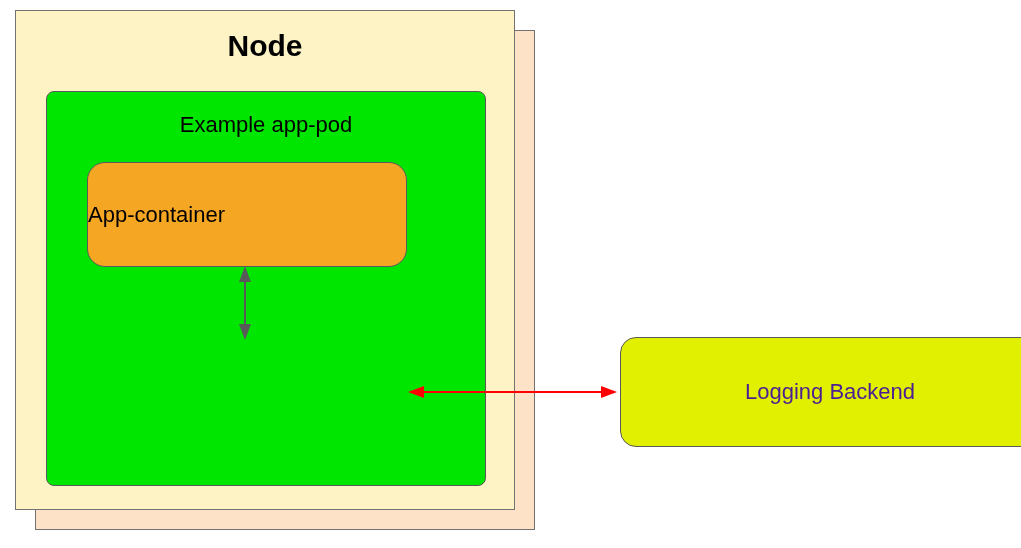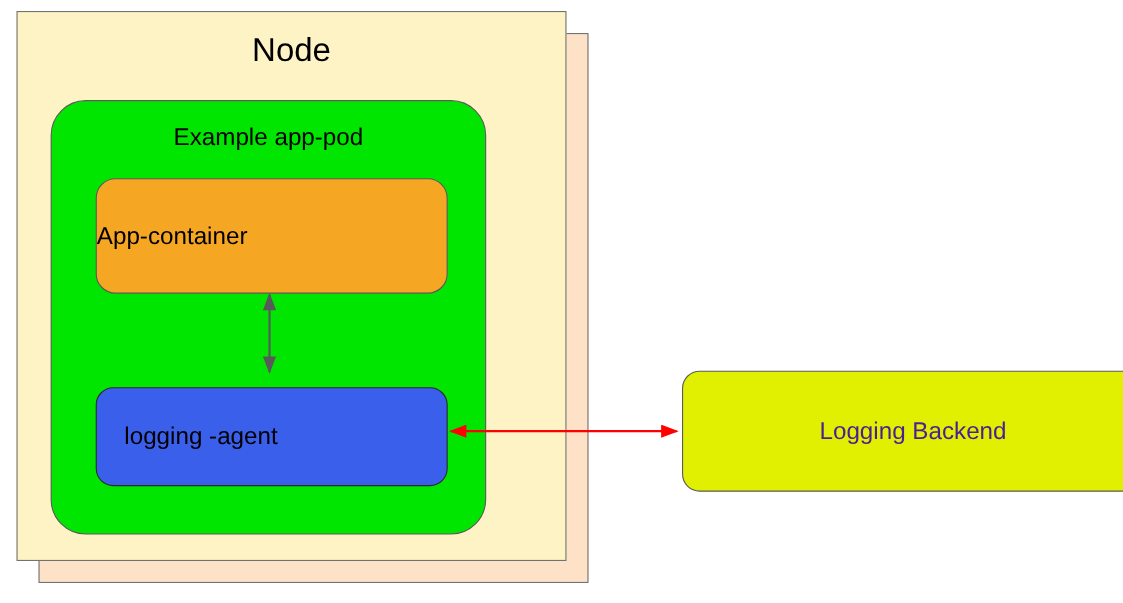--- a/index.html
+++ b/index.html
@@ -28,32 +28,32 @@
       background: #fdf3c4;
       border: 1px solid #727272;
     }
     .node-title {
       position: absolute;
       top: 18px;
       left: 0;
       width: 100%;
       text-align: center;
       font-size: 30px;
-      font-weight: normal;
+      font-weight: bold;
       color: #000;
     }
     .pod-box {
       position: absolute;
       left: 30px;
       top: 80px;
-      width: 396px;
+      width: 440px;
       height: 395px;
       background: #00e600;
       border: 1px solid #5a5a5a;
-      border-radius: 32px;
+      border-radius: 8px;
     }
     .pod-title {
       position: absolute;
       top: 20px;
       left: 0;
       width: 100%;
       text-align: center;
       font-size: 22px;
       color: #000;
     }
@@ -113,23 +113,20 @@
 <body>
 
 <div class="node-shadow"></div>
 <div class="node-box">
   <div class="node-title">Node</div>
   <div class="pod-box">
     <div class="pod-title">Example app-pod</div>
     <div class="app-container">
       <span>App-container</span>
     </div>
-    <div class="logging-agent">
-      <span>logging -agent</span>
-    </div>
   </div>
 </div>
 
 <div class="logging-backend">
   <span>Logging Backend</span>
 </div>
 
 <svg class="arrows">
   <defs>
     <marker id="arrowGrayEnd" markerWidth="10" markerHeight="10" refX="7" refY="3" orient="auto" markerUnits="strokeWidth">

